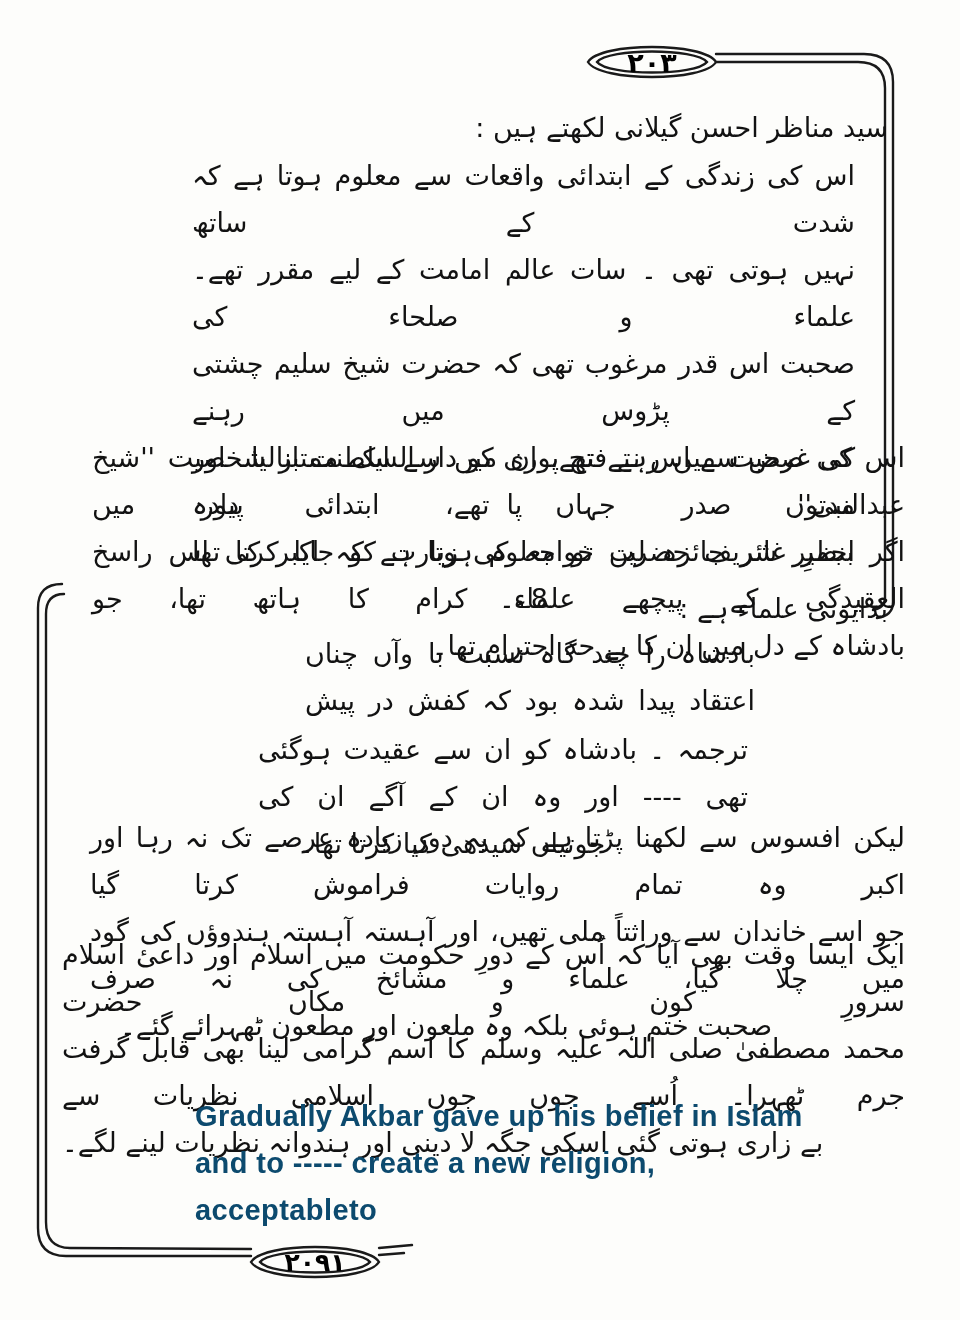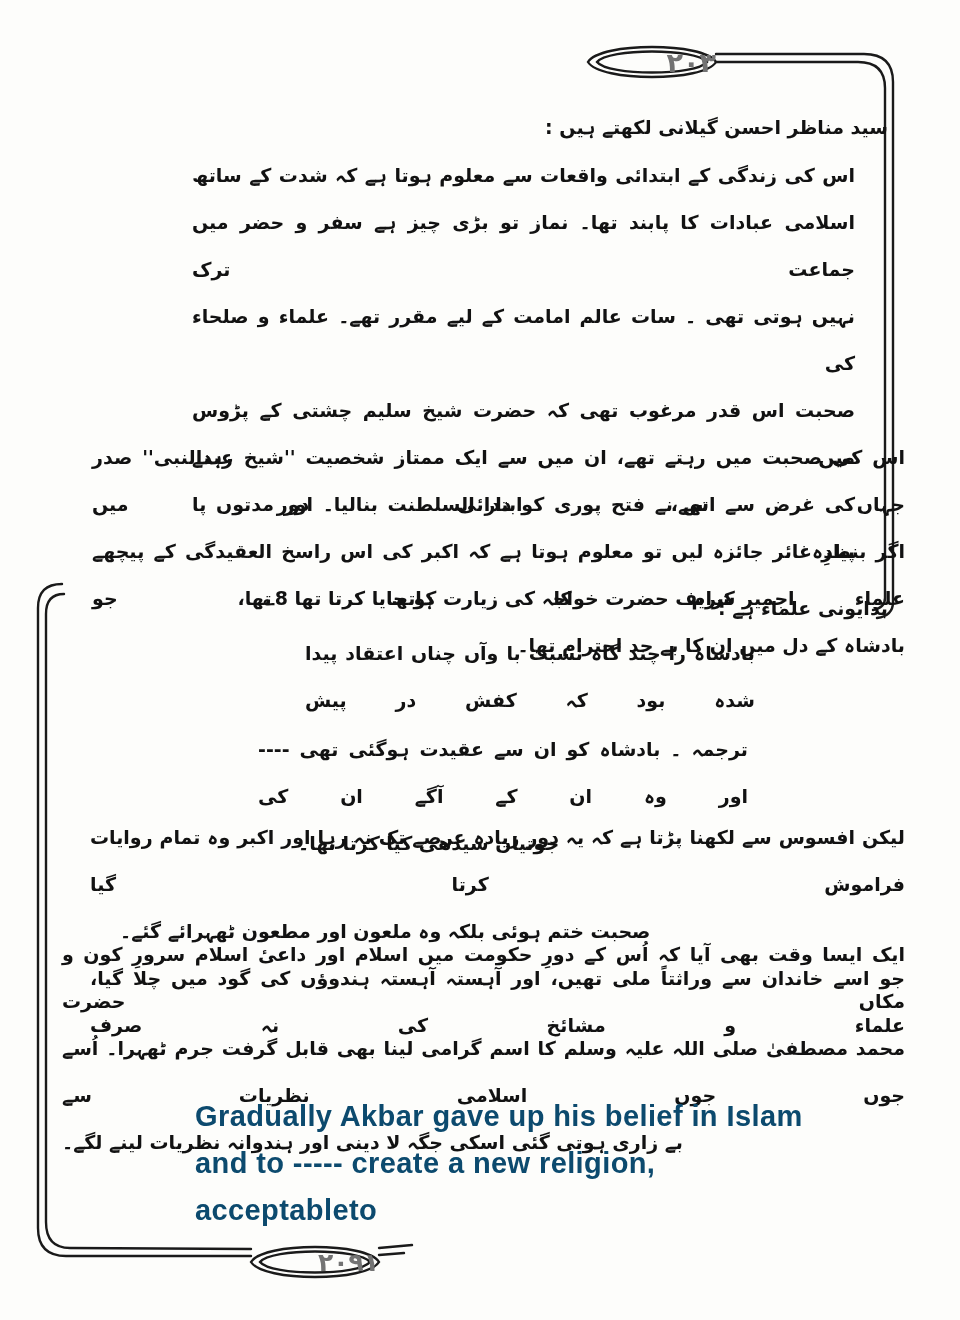--- a/index.html
+++ b/index.html
@@ -9,39 +9,38 @@
     background:#fdfdfb;
     overflow:hidden;
     font-family:"Liberation Sans", sans-serif;
     color:#151515;
   }
   .frame-svg { position:absolute; top:0; left:0; width:960px; height:1320px; }
   .page-num {
     position:absolute;
     font-family:"DejaVu Sans", sans-serif;
     font-weight:bold;
-    text-align:right;
+    text-align:center;
     direction:rtl;
-    color:#737373;
+    color:#000000;
   }
   .page-num.top { left:588px; top:46px; width:128px; height:34px; line-height:34px; font-size:27px; letter-spacing:4px; }
   .page-num.bottom { left:251px; top:1246px; width:128px; height:34px; line-height:34px; font-size:25px; letter-spacing:3px; }
   .block { position:absolute; }
   .urdu {
     direction:rtl;
     font-family:"DejaVu Sans", sans-serif;
     color:#121212;
   }
   .line {
-    font-size:19px;
+    font-size:27px;
     line-height:47px;
     text-align:justify;
     text-align-last:justify;
     white-space:normal;
-    font-weight:bold;
   }
   .l-right  { text-align-last:right; }
   .l-left   { text-align-last:left; }
   .l-center { text-align-last:center; }
   .english-block { position:absolute; left:195px; top:1093px; width:620px; }
   .english-line {
     font-family:"Liberation Sans", sans-serif;
     font-weight:bold;
     font-size:29px;
     line-height:47px;
@@ -80,21 +79,20 @@
 
 <div class="page-num top">۲۰۳</div>
 <div class="page-num bottom">۲۰۹۱</div>
 
 <div class="block urdu" style="top:104px; right:72px; left:300px;">
   <div class="line l-right">سید مناظر احسن گیلانی لکھتے ہیں :</div>
 </div>
 
 <div class="block urdu" style="top:152px; right:105px; left:192px;">
   <div class="line">اس کی زندگی کے ابتدائی واقعات سے معلوم ہوتا ہے کہ شدت کے ساتھ</div>
-  <div class="line">اسلامی عبادات کا پابند تھا۔ نماز تو بڑی چیز ہے سفر و حضر میں جماعت ترک</div>
   <div class="line">نہیں ہوتی تھی ۔ سات عالم امامت کے لیے مقرر تھے۔ علماء و صلحاء کی</div>
   <div class="line">صحبت اس قدر مرغوب تھی کہ حضرت شیخ سلیم چشتی کے پڑوس میں رہنے</div>
   <div class="line">کی غرض سے اس نے فتح پوری کو دار السلطنت بنالیا۔ اور مدتوں پا پیادہ</div>
   <div class="line l-center">اجمیر شریف حضرت خواجہ کی زیارت کو جایا کرتا تھا 8؎۔</div>
 </div>
 
 <div class="block urdu" style="top:434px; right:55px; left:92px;">
   <div class="line">اس کی صحبت میں رہتے تھے، ان میں سے ایک ممتاز شخصیت ''شیخ عبدالنبی'' صدر جہاں تھے، ابتدائی دور میں</div>
   <div class="line">اگر بنظرِ غائر جائزہ لیں تو معلوم ہوتا ہے کہ اکبر کی اس راسخ العقیدگی کے پیچھے علماء کرام کا ہاتھ تھا، جو</div>
   <div class="line l-right">بادشاہ کے دل میں ان کا بے حد احترام تھا۔</div>
@@ -108,22 +106,22 @@
   <div class="line">بادشاہ را چند گاہ نسبت با وآں چناں اعتقاد پیدا شدہ بود کہ کفش در پیش</div>
 </div>
 
 <div class="block urdu" style="top:726px; right:212px; left:258px;">
   <div class="line">ترجمہ ۔ بادشاہ کو ان سے عقیدت ہوگئی تھی ---- اور وہ ان کے آگے ان کی</div>
   <div class="line l-left" style="padding-left:40px;">جوتیاں سیدھی کیا کرتا تھا۔</div>
 </div>
 
 <div class="block urdu" style="top:814px; right:55px; left:90px;">
   <div class="line">لیکن افسوس سے لکھنا پڑتا ہے کہ یہ دور زیادہ عرصے تک نہ رہا اور اکبر وہ تمام روایات فراموش کرتا گیا</div>
+  <div class="line">جو اسے خاندان سے وراثتاً ملی تھیں، اور آہستہ آہستہ ہندوؤں کی گود میں چلا گیا، علماء و مشائخ کی نہ صرف</div>
   <div class="line l-left" style="padding-left:30px;">صحبت ختم ہوئی بلکہ وہ ملعون اور مطعون ٹھہرائے گئے۔</div>
-  <div class="line">جو اسے خاندان سے وراثتاً ملی تھیں، اور آہستہ آہستہ ہندوؤں کی گود میں چلا گیا، علماء و مشائخ کی نہ صرف</div>
 </div>
 
 <div class="block urdu" style="top:931px; right:55px; left:62px;">
   <div class="line">ایک ایسا وقت بھی آیا کہ اُس کے دورِ حکومت میں اسلام اور داعیٔ اسلام سرورِ کون و مکاں حضرت</div>
   <div class="line">محمد مصطفیٰ صلی اللہ علیہ وسلم کا اسم گرامی لینا بھی قابل گرفت جرم ٹھہرا۔ اُسے جوں جوں اسلامی نظریات سے</div>
   <div class="line l-left">بے زاری ہوتی گئی اسکی جگہ لا دینی اور ہندوانہ نظریات لینے لگے۔</div>
 </div>
 
 <div class="english-block">
   <div class="english-line">Gradually Akbar gave up his belief in Islam</div>

